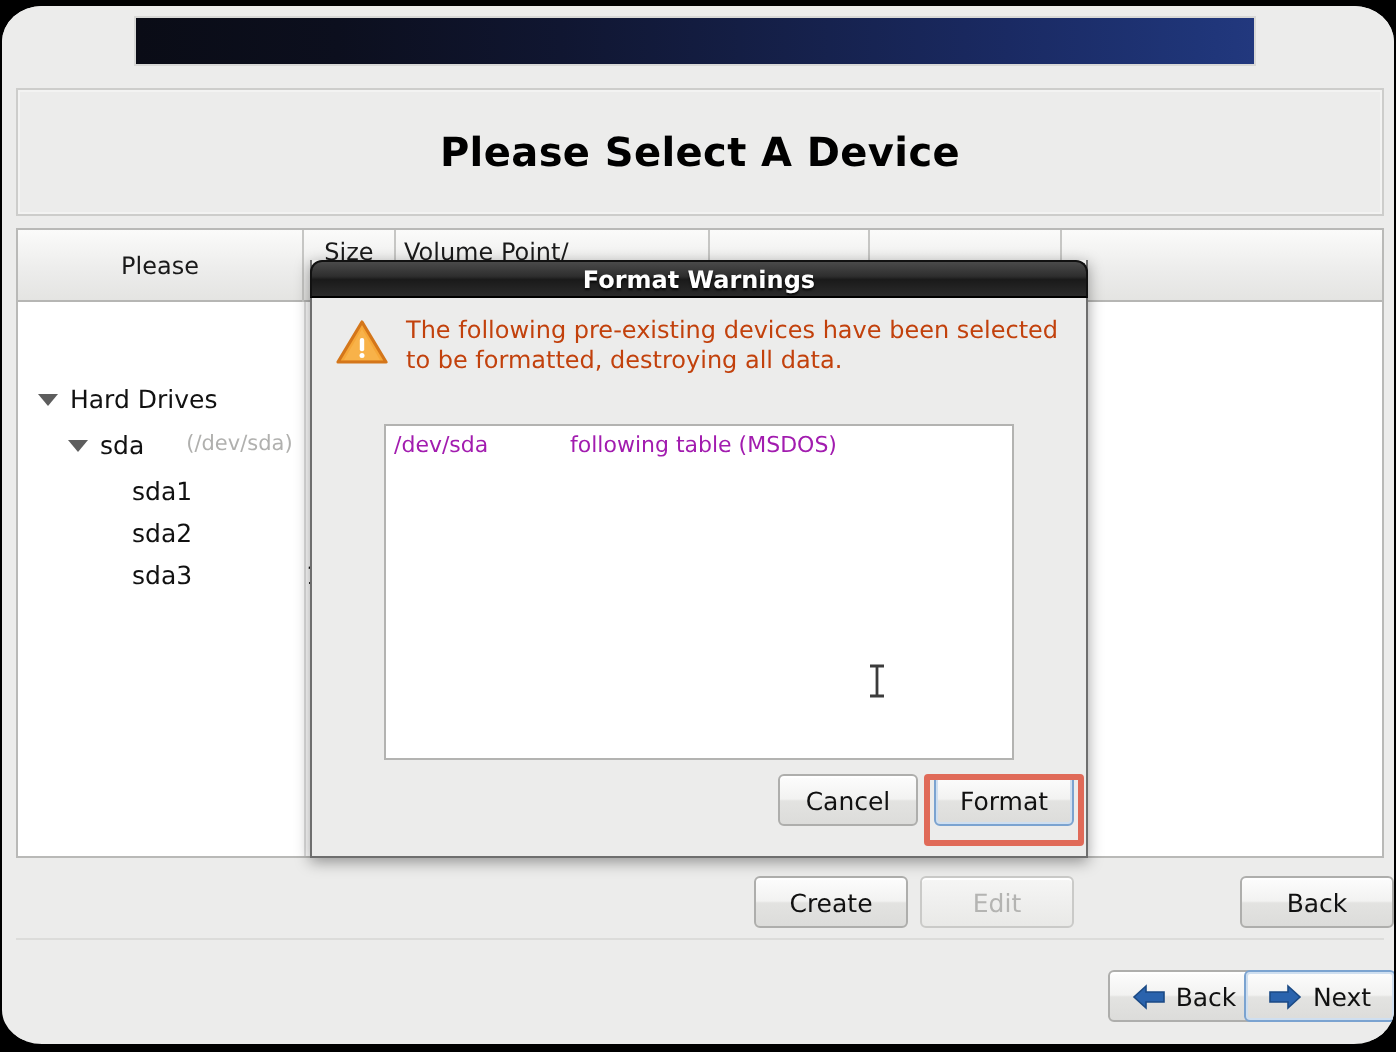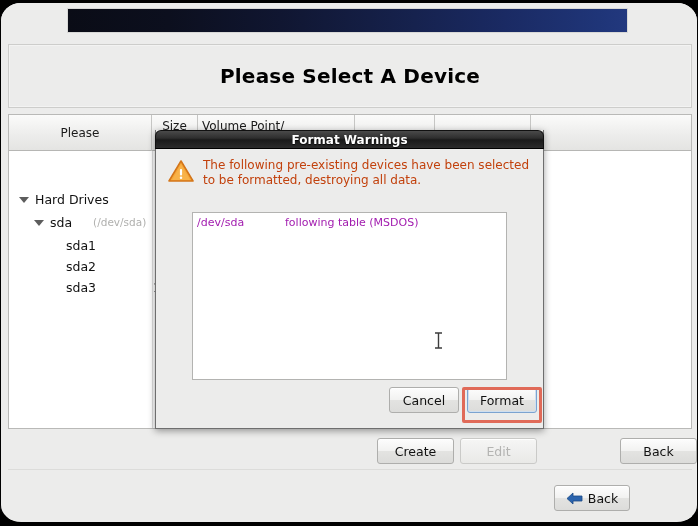--- a/index.html
+++ b/index.html
@@ -409,20 +409,26 @@
     <div class="btn act-btn" style="left:612px;">Back</div>
   </div>
 
   <div class="nav-row">
     <div class="btn nav-btn" style="left:522px;margin-left:24px;">
       <svg class="arrow" viewBox="0 0 17 13">
         <path d="M7 1 L1 6.5 L7 12 L7 9 L16 9 L16 4 L7 4 Z" fill="#2a63ad" stroke="#1b4a85" stroke-width="0.8"></path>
       </svg>
       <span>Back</span>
     </div>
+    <div class="btn nav-btn focus-blue" style="left:614px;">
+      <svg class="arrow" viewBox="0 0 17 13">
+        <path d="M10 1 L16 6.5 L10 12 L10 9 L1 9 L1 4 L10 4 Z" fill="#2a63ad" stroke="#1b4a85" stroke-width="0.8"></path>
+      </svg>
+      <span>Next</span>
+    </div>
   </div>
 
   <div class="dialog">
     <div class="dialog-titlebar">
       <span class="dialog-title">Format Warnings</span>
     </div>
     <div class="dialog-body">
 
       <div class="warn-area">
         <svg class="warn-icon" viewBox="0 0 26 24">

